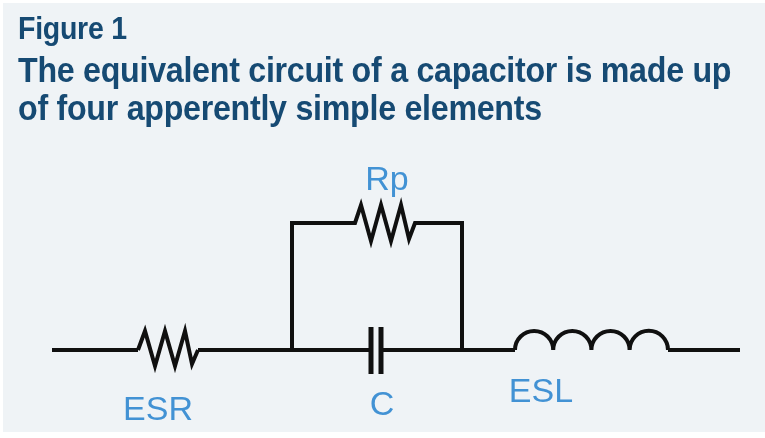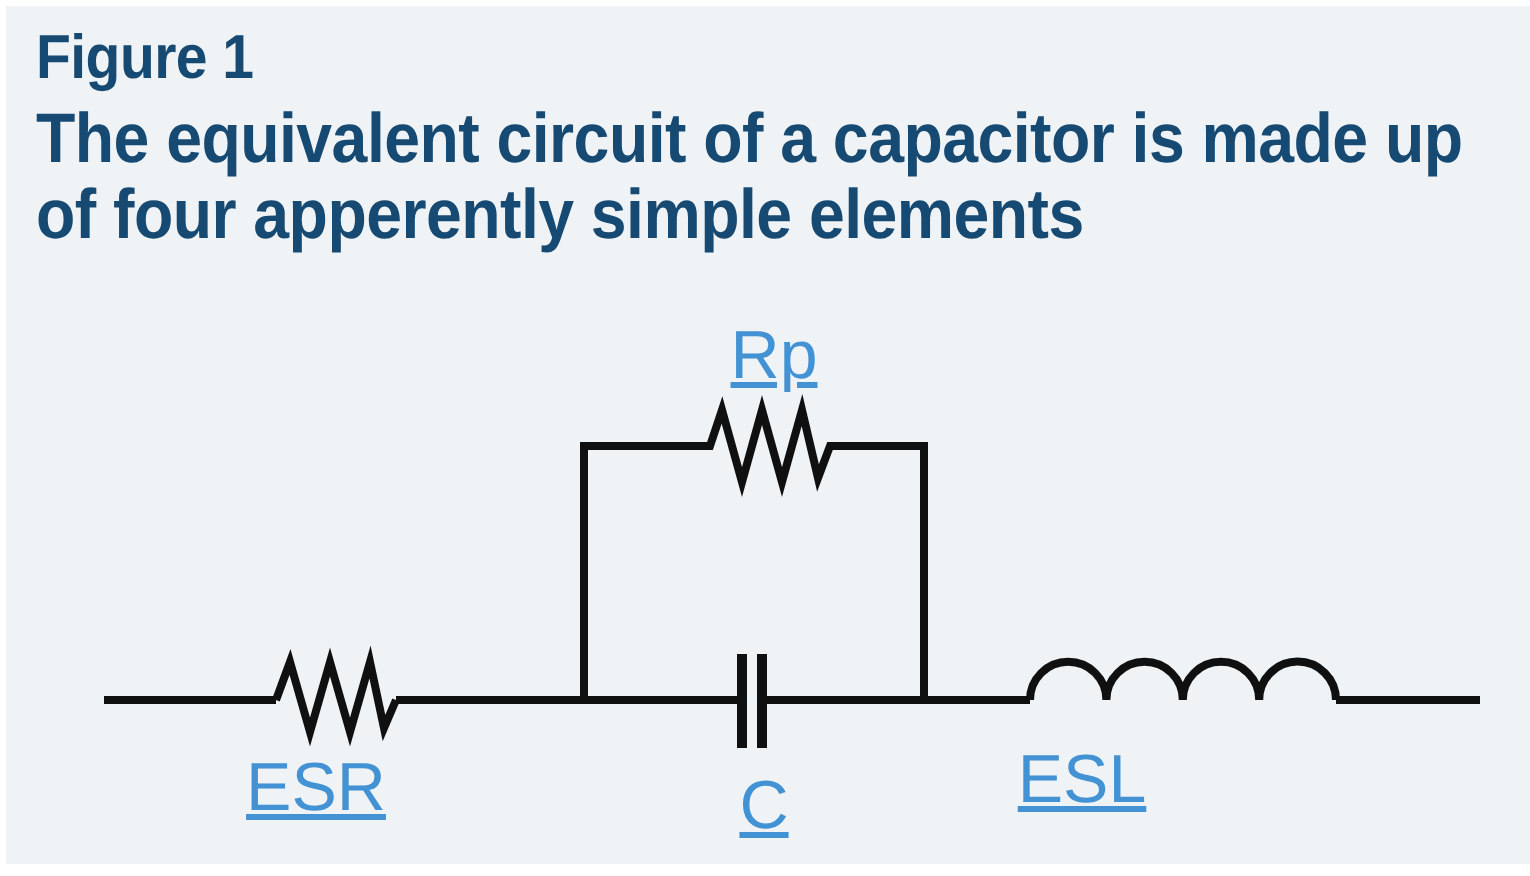--- a/index.html
+++ b/index.html
@@ -51,24 +51,23 @@
   #caption-line-2 { top: 90px; }
 
   .comp-label {
     position: absolute;
     font-size: 34px;
     font-weight: 400;
     color: var(--component_label, #4292d4);
     line-height: 1;
     white-space: nowrap;
     transform: translateX(-50%);
-    text-decoration: underline;
   }
   #label-rp  { left: 387px; top: 161px; }
-  #label-esr { left: 158px; top: 377px; }
+  #label-esr { left: 158px; top: 391px; }
   #label-c   { left: 382px; top: 386px; }
   #label-esl { left: 541px; top: 373px; }
 
   svg.circuit {
     position: absolute;
     left: 0;
     top: 0;
   }
   .wire {
     stroke: var(--wire, #101010);

